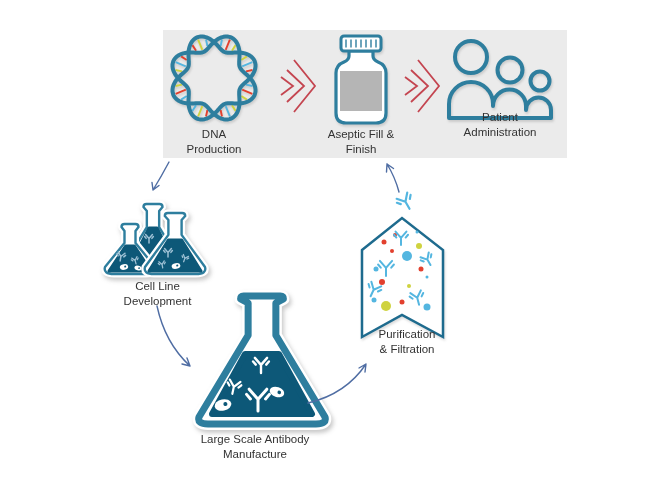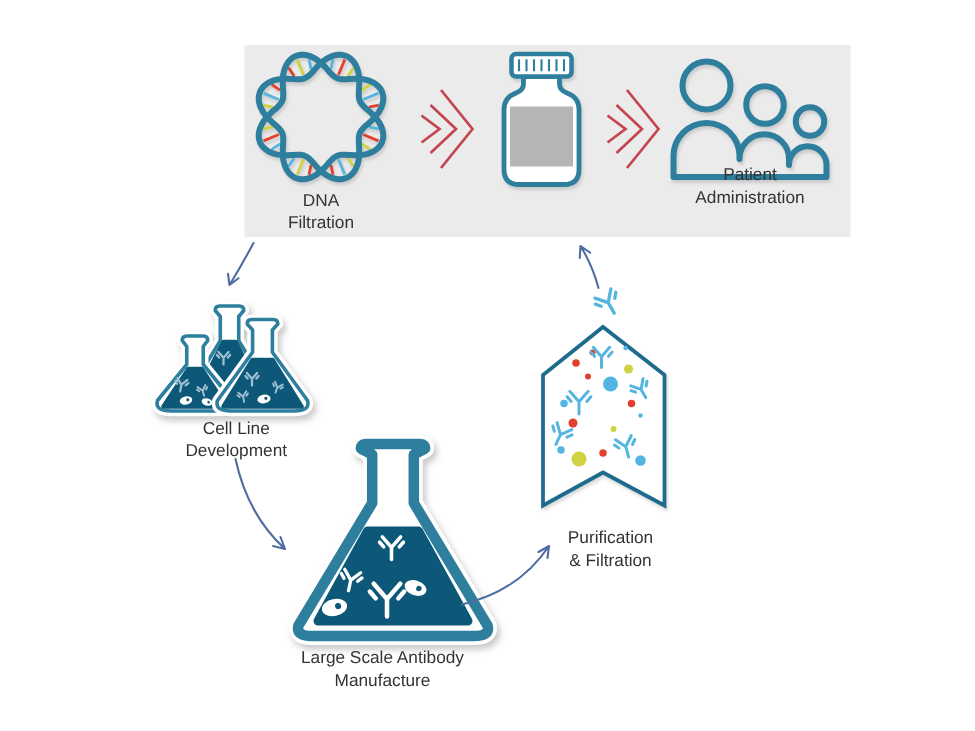--- a/index.html
+++ b/index.html
@@ -203,22 +203,24 @@
     </svg>
 
   <svg class="icon" style="left:0;top:0;pointer-events:none" width="650" height="487" id="ic-arrows">
       <path d="M169 162 Q161 177 153 190 M153 190 L159 185.5 M153 190 L152 182.5" fill="none" stroke="#4f6da3" stroke-width="1.4" stroke-linecap="round"></path>
       <path d="M157 306 Q165 343 190 366 M190 366 L187 358 M190 366 L182 364" fill="none" stroke="#4f6da3" stroke-width="1.4" stroke-linecap="round"></path>
       <path d="M308 403 Q346 394 366 364 M366 364 L359 368 M366 364 L365 372" fill="none" stroke="#4f6da3" stroke-width="1.4" stroke-linecap="round"></path>
       <path d="M399 192 Q395 177 387 164 M387 164 L386.5 172 M387 164 L393.5 168.5" fill="none" stroke="#4f6da3" stroke-width="1.4" stroke-linecap="round"></path>
     </svg>
 
   <div class="lbl" style="left:164px;top:127px;width:100px">DNA
-Filtration</div>
+Production</div>
+  <div class="lbl" style="left:311px;top:127px;width:100px">Aseptic Fill &amp;
+Finish</div>
   <div class="lbl" style="left:448px;top:110px;width:104px">Patient
 Administration</div>
   <div class="lbl" style="left:175px;top:432px;width:160px">Large Scale Antibody
 Manufacture</div>
   <div class="lbl" style="left:105px;top:279px;width:105px">Cell Line
 Development</div>
-  <div class="lbl" style="left:352px;top:352px;width:110px">Purification
+  <div class="lbl" style="left:352px;top:327px;width:110px">Purification
 &amp; Filtration</div>
 </div>
 
 </body></html>

